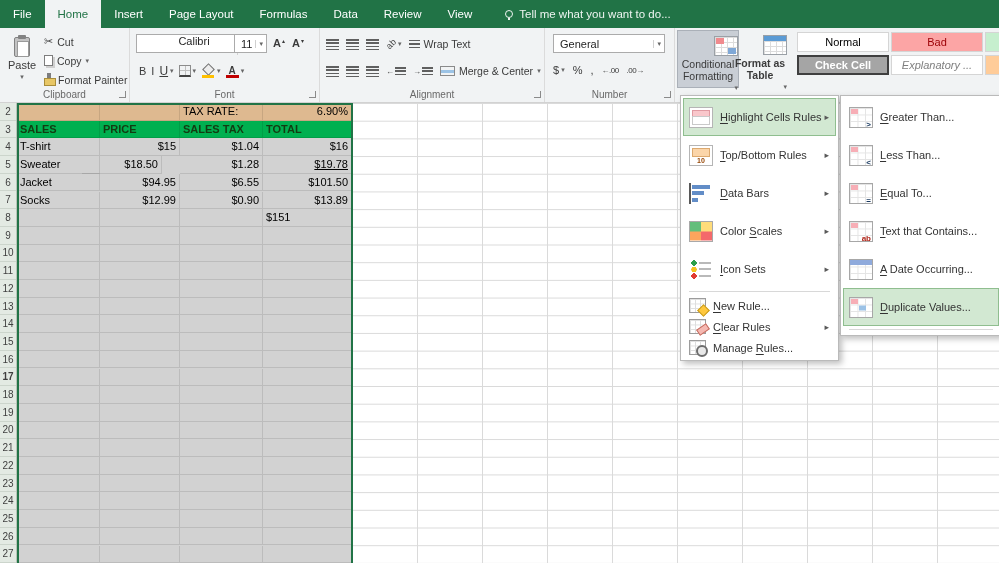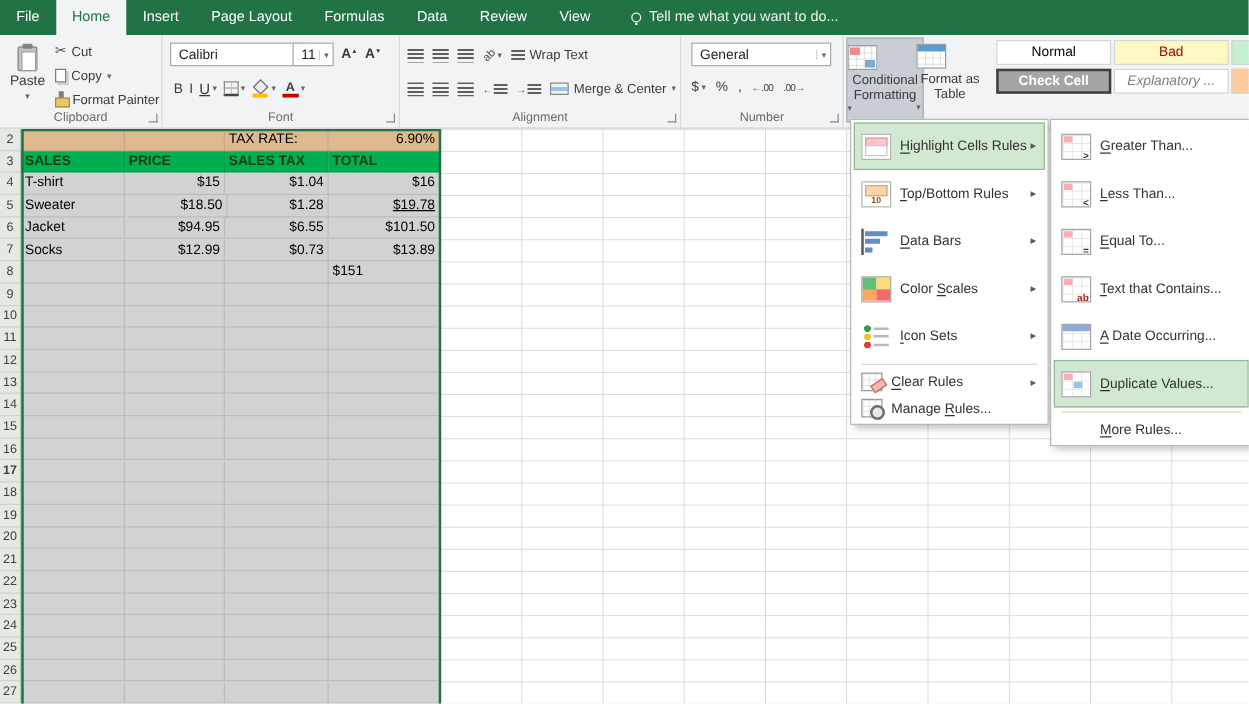--- a/index.html
+++ b/index.html
@@ -42,21 +42,21 @@
   .ic-cut { font-size: 11px; color: #4a4a4a; line-height: 1; }
   .ic-copy { width: 9px; height: 11px; border: 1px solid #7d7d7d; background: #fff; box-shadow: 2px 2px 0 #cfcfcf; flex: none; }
   .ic-fp { width: 10px; height: 13px; position: relative; flex: none; }
   .ic-fp::before { content: ""; position: absolute; left: 3px; top: 0; width: 4px; height: 6px; background: #7d7d7d; }
   .ic-fp::after  { content: ""; position: absolute; left: 0; bottom: 0; width: 10px; height: 6px; background: #e8c766; border: 1px solid #a98d3a; }
 
   
   .combo { position: absolute; background: #fff; border: 1px solid #ababab; height: 19px;
            display: flex; align-items: center; padding: 0 3px 0 6px; font-size: 11px; color: #1f1f1f; }
   .combo .arr { margin-left: auto; border-left: 1px solid #d0d0d0; padding-left: 3px; font-size: 7px; color: #666; }
-  #font-name { left: 6px; top: 6px; width: 113px; }
+  #font-name { left: 6px; top: 6px; width: 113px; flex-direction: column; }
   #font-size { left: 104px; top: 6px; width: 33px; }
   .afgroup { position: absolute; left: 141px; top: 6px; display: flex; gap: 3px; align-items: center; height: 19px; }
   .afbtn { display: flex; align-items: flex-start; gap: 1px; padding: 1px 2px; }
   .bigA { font-size: 11px; font-weight: bold; color: #3b3b3b; line-height: 1; }
   .tiny { font-size: 6px; color: #3b3b3b; line-height: 1; }
   .fbtns { position: absolute; left: 9px; top: 33px; display: flex; align-items: center; gap: 5px; height: 20px; }
   .fb { display: flex; align-items: center; gap: 2px; }
   .fb .u { text-decoration: underline; font-size: 12px; }
   .ic-borders { width: 12px; height: 12px; border: 1px solid #8c8c8c; border-bottom: 2px solid #444;
                 background: linear-gradient(90deg, transparent 5px, #c0c0c0 5px 6px, transparent 6px),
@@ -82,24 +82,24 @@
   .ic-merge { width: 15px; height: 10px; border: 1px solid #8a8a8a;
               background: linear-gradient(transparent 3px, #9cc3e5 3px 6px, transparent 6px); }
 
   
   #num-format { left: 8px; top: 6px; width: 112px; }
   .nbtns { position: absolute; left: 8px; top: 33px; display: flex; align-items: center; gap: 8px; height: 18px; }
   .nbtn { display: flex; align-items: center; gap: 2px; font-size: 11px; }
   .decbtn { font-size: 8px; letter-spacing: -0.5px; color: #3b3b3b; }
 
   
-  .bigbtn { position: absolute; top: 2px; height: 68px; display: flex; flex-direction: column; align-items: flex-start;
+  .bigbtn { position: absolute; top: 2px; height: 58px; display: flex; flex-direction: column; align-items: flex-end;
             padding-top: 5px; gap: 2px; text-align: center; font-size: 10.5px; line-height: 1.15; }
   #cf-btn { left: 2px; width: 62px; background: #c9ced5; border: 1px solid #aab0b8; }
-  #fat-btn { left: 58px; width: 54px; }
+  #fat-btn { left: 58px; width: 54px; font-weight: bold; }
   .ic-cf, .ic-fat { width: 24px; height: 20px; background: #fff; border: 1px solid #9aa0a6; position: relative;
              background-image: linear-gradient(#dcdcdc 1px, transparent 1px), linear-gradient(90deg, #dcdcdc 1px, transparent 1px);
              background-size: 6px 5px; flex: none; }
   .ic-cf::before { content: ""; position: absolute; left: 1px; top: 1px; width: 8px; height: 6px; background: #f08a8e; }
   .ic-cf::after  { content: ""; position: absolute; right: 1px; bottom: 1px; width: 8px; height: 6px; background: #7fa8d7; }
   .ic-fat::before { content: ""; position: absolute; left: 0; top: 0; right: 0; height: 5px; background: #5b9bd5; }
   #gallery { position: absolute; left: 122px; top: 4px; width: 290px; display: grid;
              grid-template-columns: repeat(3, 92px); grid-auto-rows: 20px; gap: 3px 2px; }
   .chip { font-size: 11px; display: flex; align-items: center; justify-content: center;
           overflow: hidden; white-space: nowrap; cursor: default; }
@@ -338,21 +338,21 @@
       <span class="biglabel">Conditional Formatting</span>
       <span class="dd">▾</span>
     </div>
     <div class="bigbtn" id="fat-btn">
       <span class="ic-fat"></span>
       <span class="biglabel">Format as Table</span>
       <span class="dd">▾</span>
     </div>
     <div id="gallery">
         <div class="chip" style="background: rgb(255, 255, 255); color: rgb(0, 0, 0); border: 1px solid rgb(213, 213, 213);">Normal</div>
-        <div class="chip" style="background: #fef9c3; color: rgb(156, 0, 6); border: 1px solid rgb(213, 213, 213);">Bad</div>
+        <div class="chip" style="background: #fca5a5; color: rgb(156, 0, 6); border: 1px solid rgb(213, 213, 213);">Bad</div>
         <div class="chip" style="background: rgb(198, 239, 206); color: rgb(0, 97, 0); border: 1px solid rgb(213, 213, 213);">Good</div>
         <div class="chip" style="background: rgb(165, 165, 165); color: rgb(255, 255, 255); border: 2px solid rgb(63, 63, 63); font-weight: bold;">Check Cell</div>
         <div class="chip" style="background: rgb(255, 255, 255); color: rgb(127, 127, 127); border: 1px solid rgb(213, 213, 213); font-style: italic;">Explanatory ...</div>
         <div class="chip" style="background: rgb(255, 204, 153); color: rgb(63, 63, 118); border: 1px solid rgb(213, 213, 213);">Input</div>
       </div>
   </div>
 </div>
 
 <div id="sheet">
   <div class="grid-empty"></div>
@@ -391,30 +391,30 @@
       <div class="cell fill-tan" style="left: 246px; top: 0px; width: 89px; height: 17.7px; background: rgb(222, 185, 144); text-align: right;">6.90%</div>
       <div class="cell fill-header" style="left: 0px; top: 17.7px; width: 83px; height: 17.7px; background: rgb(0, 176, 80); text-align: left;">SALES</div>
       <div class="cell fill-header" style="left: 83px; top: 17.7px; width: 80px; height: 17.7px; background: rgb(0, 176, 80); text-align: left;">PRICE</div>
       <div class="cell fill-header" style="left: 163px; top: 17.7px; width: 83px; height: 17.7px; background: rgb(0, 176, 80); text-align: left;">SALES TAX</div>
       <div class="cell fill-header" style="left: 246px; top: 17.7px; width: 89px; height: 17.7px; background: rgb(0, 176, 80); text-align: left;">TOTAL</div>
       <div class="cell" style="left: 0px; top: 35.4px; width: 83px; height: 17.7px; text-align: left;">T-shirt</div>
       <div class="cell" style="left: 83px; top: 35.4px; width: 80px; height: 17.7px; text-align: right;">$15</div>
       <div class="cell" style="left: 163px; top: 35.4px; width: 83px; height: 17.7px; text-align: right;">$1.04</div>
       <div class="cell" style="left: 246px; top: 35.4px; width: 89px; height: 17.7px; text-align: right;">$16</div>
       <div class="cell" style="left: 0px; top: 53.1px; width: 83px; height: 17.7px; text-align: left;">Sweater</div>
-      <div class="cell" style="left: 85px; top: 53.1px; width: 80px; height: 17.7px; text-align: right;">$18.50</div>
+      <div class="cell" style="left: 65px; top: 53.1px; width: 80px; height: 17.7px; text-align: right;">$18.50</div>
       <div class="cell" style="left: 163px; top: 53.1px; width: 83px; height: 17.7px; text-align: right;">$1.28</div>
       <div class="cell" style="left: 246px; top: 53.1px; width: 89px; height: 17.7px; text-align: right; text-decoration: underline;">$19.78</div>
       <div class="cell" style="left: 0px; top: 70.8px; width: 83px; height: 17.7px; text-align: left;">Jacket</div>
       <div class="cell" style="left: 83px; top: 70.8px; width: 80px; height: 17.7px; text-align: right;">$94.95</div>
       <div class="cell" style="left: 163px; top: 70.8px; width: 83px; height: 17.7px; text-align: right;">$6.55</div>
       <div class="cell" style="left: 246px; top: 70.8px; width: 89px; height: 17.7px; text-align: right;">$101.50</div>
       <div class="cell" style="left: 0px; top: 88.5px; width: 83px; height: 17.7px; text-align: left;">Socks</div>
       <div class="cell" style="left: 83px; top: 88.5px; width: 80px; height: 17.7px; text-align: right;">$12.99</div>
-      <div class="cell" style="left: 163px; top: 88.5px; width: 83px; height: 17.7px; text-align: right;">$0.73</div>
+      <div class="cell" style="left: 163px; top: 88.5px; width: 83px; height: 17.7px; text-align: right;">$0.90</div>
       <div class="cell" style="left: 246px; top: 88.5px; width: 89px; height: 17.7px; text-align: right;">$13.89</div>
       <div class="cell" style="left: 0px; top: 106.2px; width: 83px; height: 17.7px; text-align: left;"></div>
       <div class="cell" style="left: 83px; top: 106.2px; width: 80px; height: 17.7px; text-align: left;"></div>
       <div class="cell" style="left: 163px; top: 106.2px; width: 83px; height: 17.7px; text-align: left;"></div>
       <div class="cell" style="left: 246px; top: 106.2px; width: 89px; height: 17.7px; ">$151</div>
       <div class="cell" style="left: 0px; top: 123.9px; width: 83px; height: 17.7px; text-align: left;"></div>
       <div class="cell" style="left: 83px; top: 123.9px; width: 80px; height: 17.7px; text-align: left;"></div>
       <div class="cell" style="left: 163px; top: 123.9px; width: 83px; height: 17.7px; text-align: left;"></div>
       <div class="cell" style="left: 246px; top: 123.9px; width: 89px; height: 17.7px; text-align: left;"></div>
       <div class="cell" style="left: 0px; top: 141.6px; width: 83px; height: 17.7px; text-align: left;"></div>
@@ -516,20 +516,24 @@
       <span class="mlabel">Color <u>S</u>cales</span>
       <span class="sub-arr">▸</span>
     </div>
     <div class="mitem large">
       <span class="mic ic-icon-sets"></span>
       <span class="mlabel"><u>I</u>con Sets</span>
       <span class="sub-arr">▸</span>
     </div>
     <div class="msep"></div>
     <div class="mitem small">
+      <span class="mic ic-new-rule"></span>
+      <span class="mlabel"><u>N</u>ew Rule...</span>
+    </div>
+    <div class="mitem small">
       <span class="mic ic-clear-rules"></span>
       <span class="mlabel"><u>C</u>lear Rules</span>
       <span class="sub-arr">▸</span>
     </div>
     <div class="mitem small">
       <span class="mic ic-manage-rules"></span>
       <span class="mlabel">Manage <u>R</u>ules...</span>
     </div>
   </div>
 <div class="menu" id="cf-submenu">
@@ -559,16 +563,13 @@
     </div>
     <div class="mitem large">
       <span class="mic ic-a-date-occurring"></span>
       <span class="mlabel"><u>A</u> Date Occurring...</span>
     </div>
     <div class="mitem large active">
       <span class="mic ic-duplicate-values"></span>
       <span class="mlabel"><u>D</u>uplicate Values...</span>
     </div>
     <div class="msep"></div>
-    <div class="mitem small noicon">
-      <span class="mlabel"><u>M</u>ore Rules...</span>
-    </div>
   </div>
 
 </body></html>

